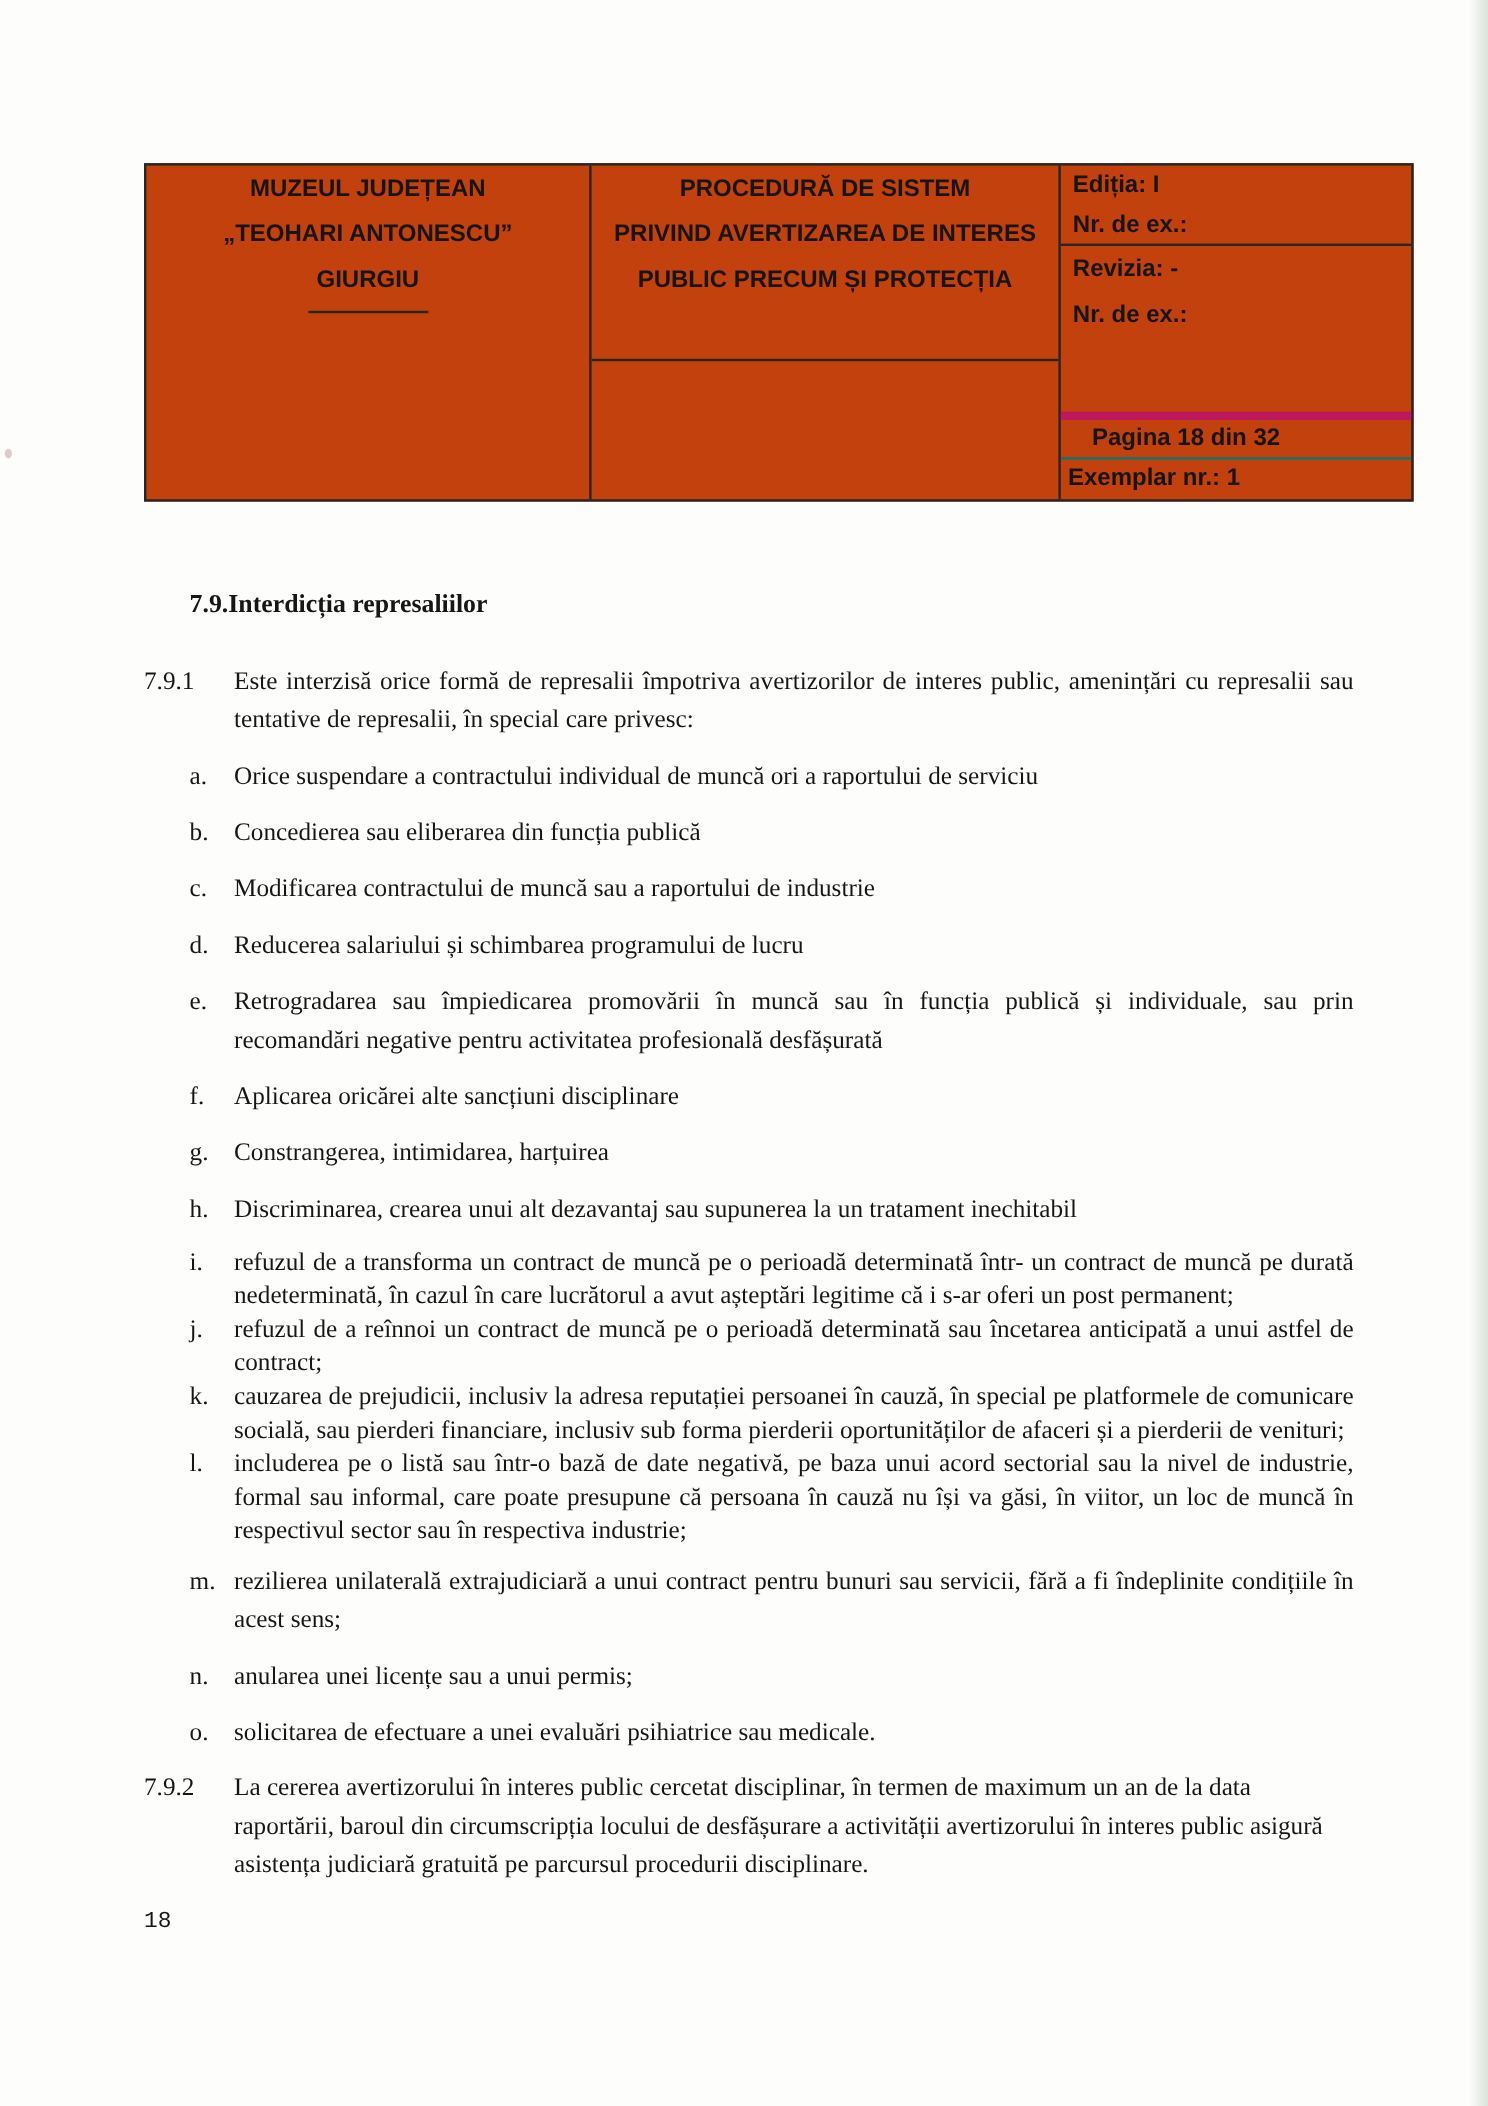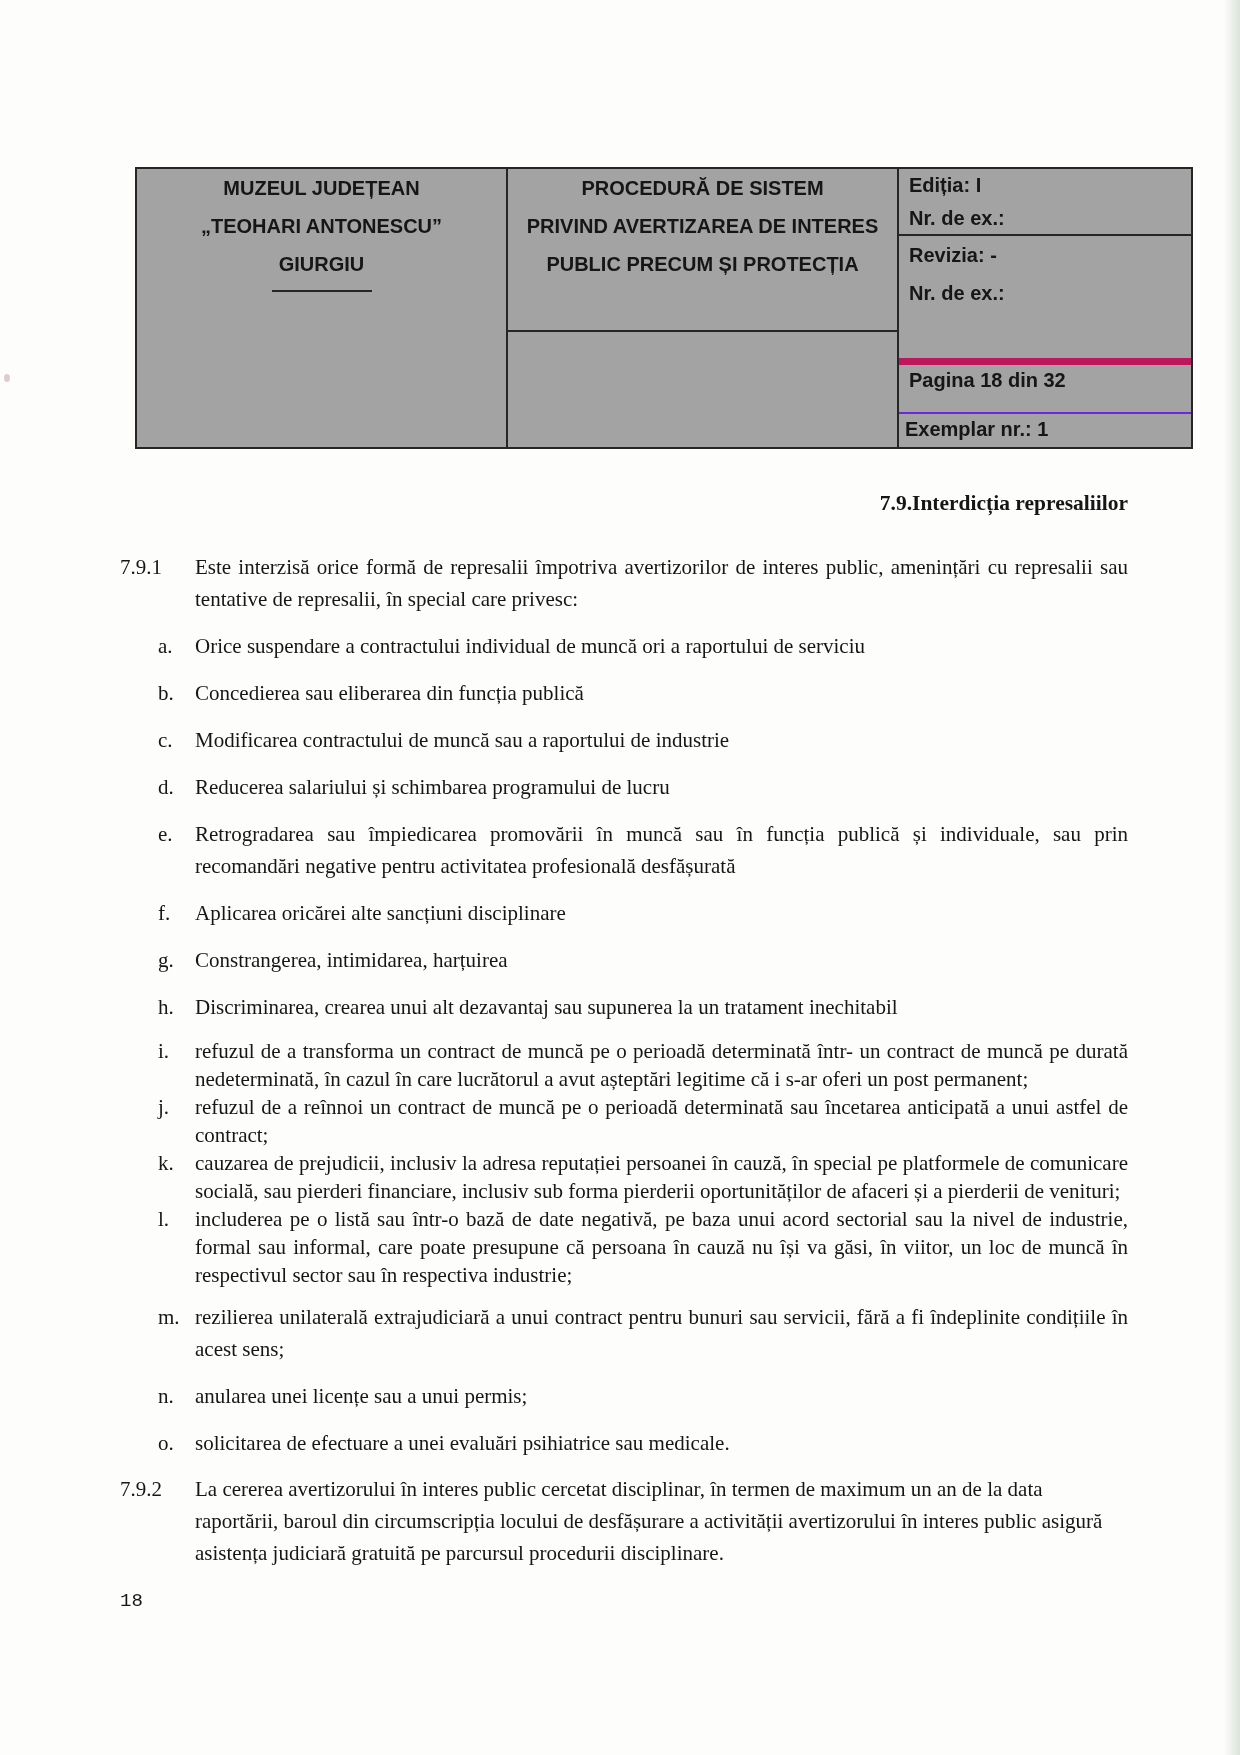--- a/index.html
+++ b/index.html
@@ -10,28 +10,27 @@
     background: #fdfdfc;
     color: #161616;
     font-family: "Liberation Serif", serif;
     overflow: hidden;
   }
 
   
   .doc-header {
     position: absolute;
     left: 120px;
-    top: 167px;
+    top: 136px;
     width: 1058px;
     height: 282px;
     border: 2px solid #262626;
     box-sizing: border-box;
     display: flex;
-    background: #a3a3a3;
-    margin-left: 15px;
+    background: #c2410c;
   }
   .hcol { box-sizing: border-box; }
   .hcol1 {
     width: 371px;
     border-right: 2px solid #262626;
     text-align: center;
     font-family: "Liberation Sans", sans-serif;
     font-weight: bold;
     font-size: 20px;
     line-height: 38px;
@@ -76,24 +75,24 @@
     line-height: 33px;
   }
   .meta-b {
     flex: 1;
     box-sizing: border-box;
     border-bottom: 7px solid #be185d;
     padding-left: 10px;
     line-height: 38px;
   }
   .meta-c {
-    height: 49px;
-    box-sizing: border-box;
-    border-bottom: 2px solid #6d28d9;
-    padding-left: 10px;
+    height: 33px;
+    box-sizing: border-box;
+    border-bottom: 2px solid #0f766e;
+    padding-left: 26px;
     line-height: 31px;
   }
   .meta-d {
     height: 33px;
     box-sizing: border-box;
     padding-left: 6px;
     line-height: 31px;
   }
 
   
@@ -103,21 +102,20 @@
     top: 435px;
     width: 1008px;
     font-size: 21px;
     line-height: 32px;
   }
   .section-heading {
     margin: 52px 0 0 38px;
     font-weight: bold;
     font-size: 21.5px;
     line-height: 32px;
-    text-align: right;
   }
   .para {
     position: relative;
     padding-left: 75px;
     margin-top: 32px;
   }
   .para .pnum { position: absolute; left: 0; top: 0; }
   .item {
     position: relative;
     padding-left: 75px;

